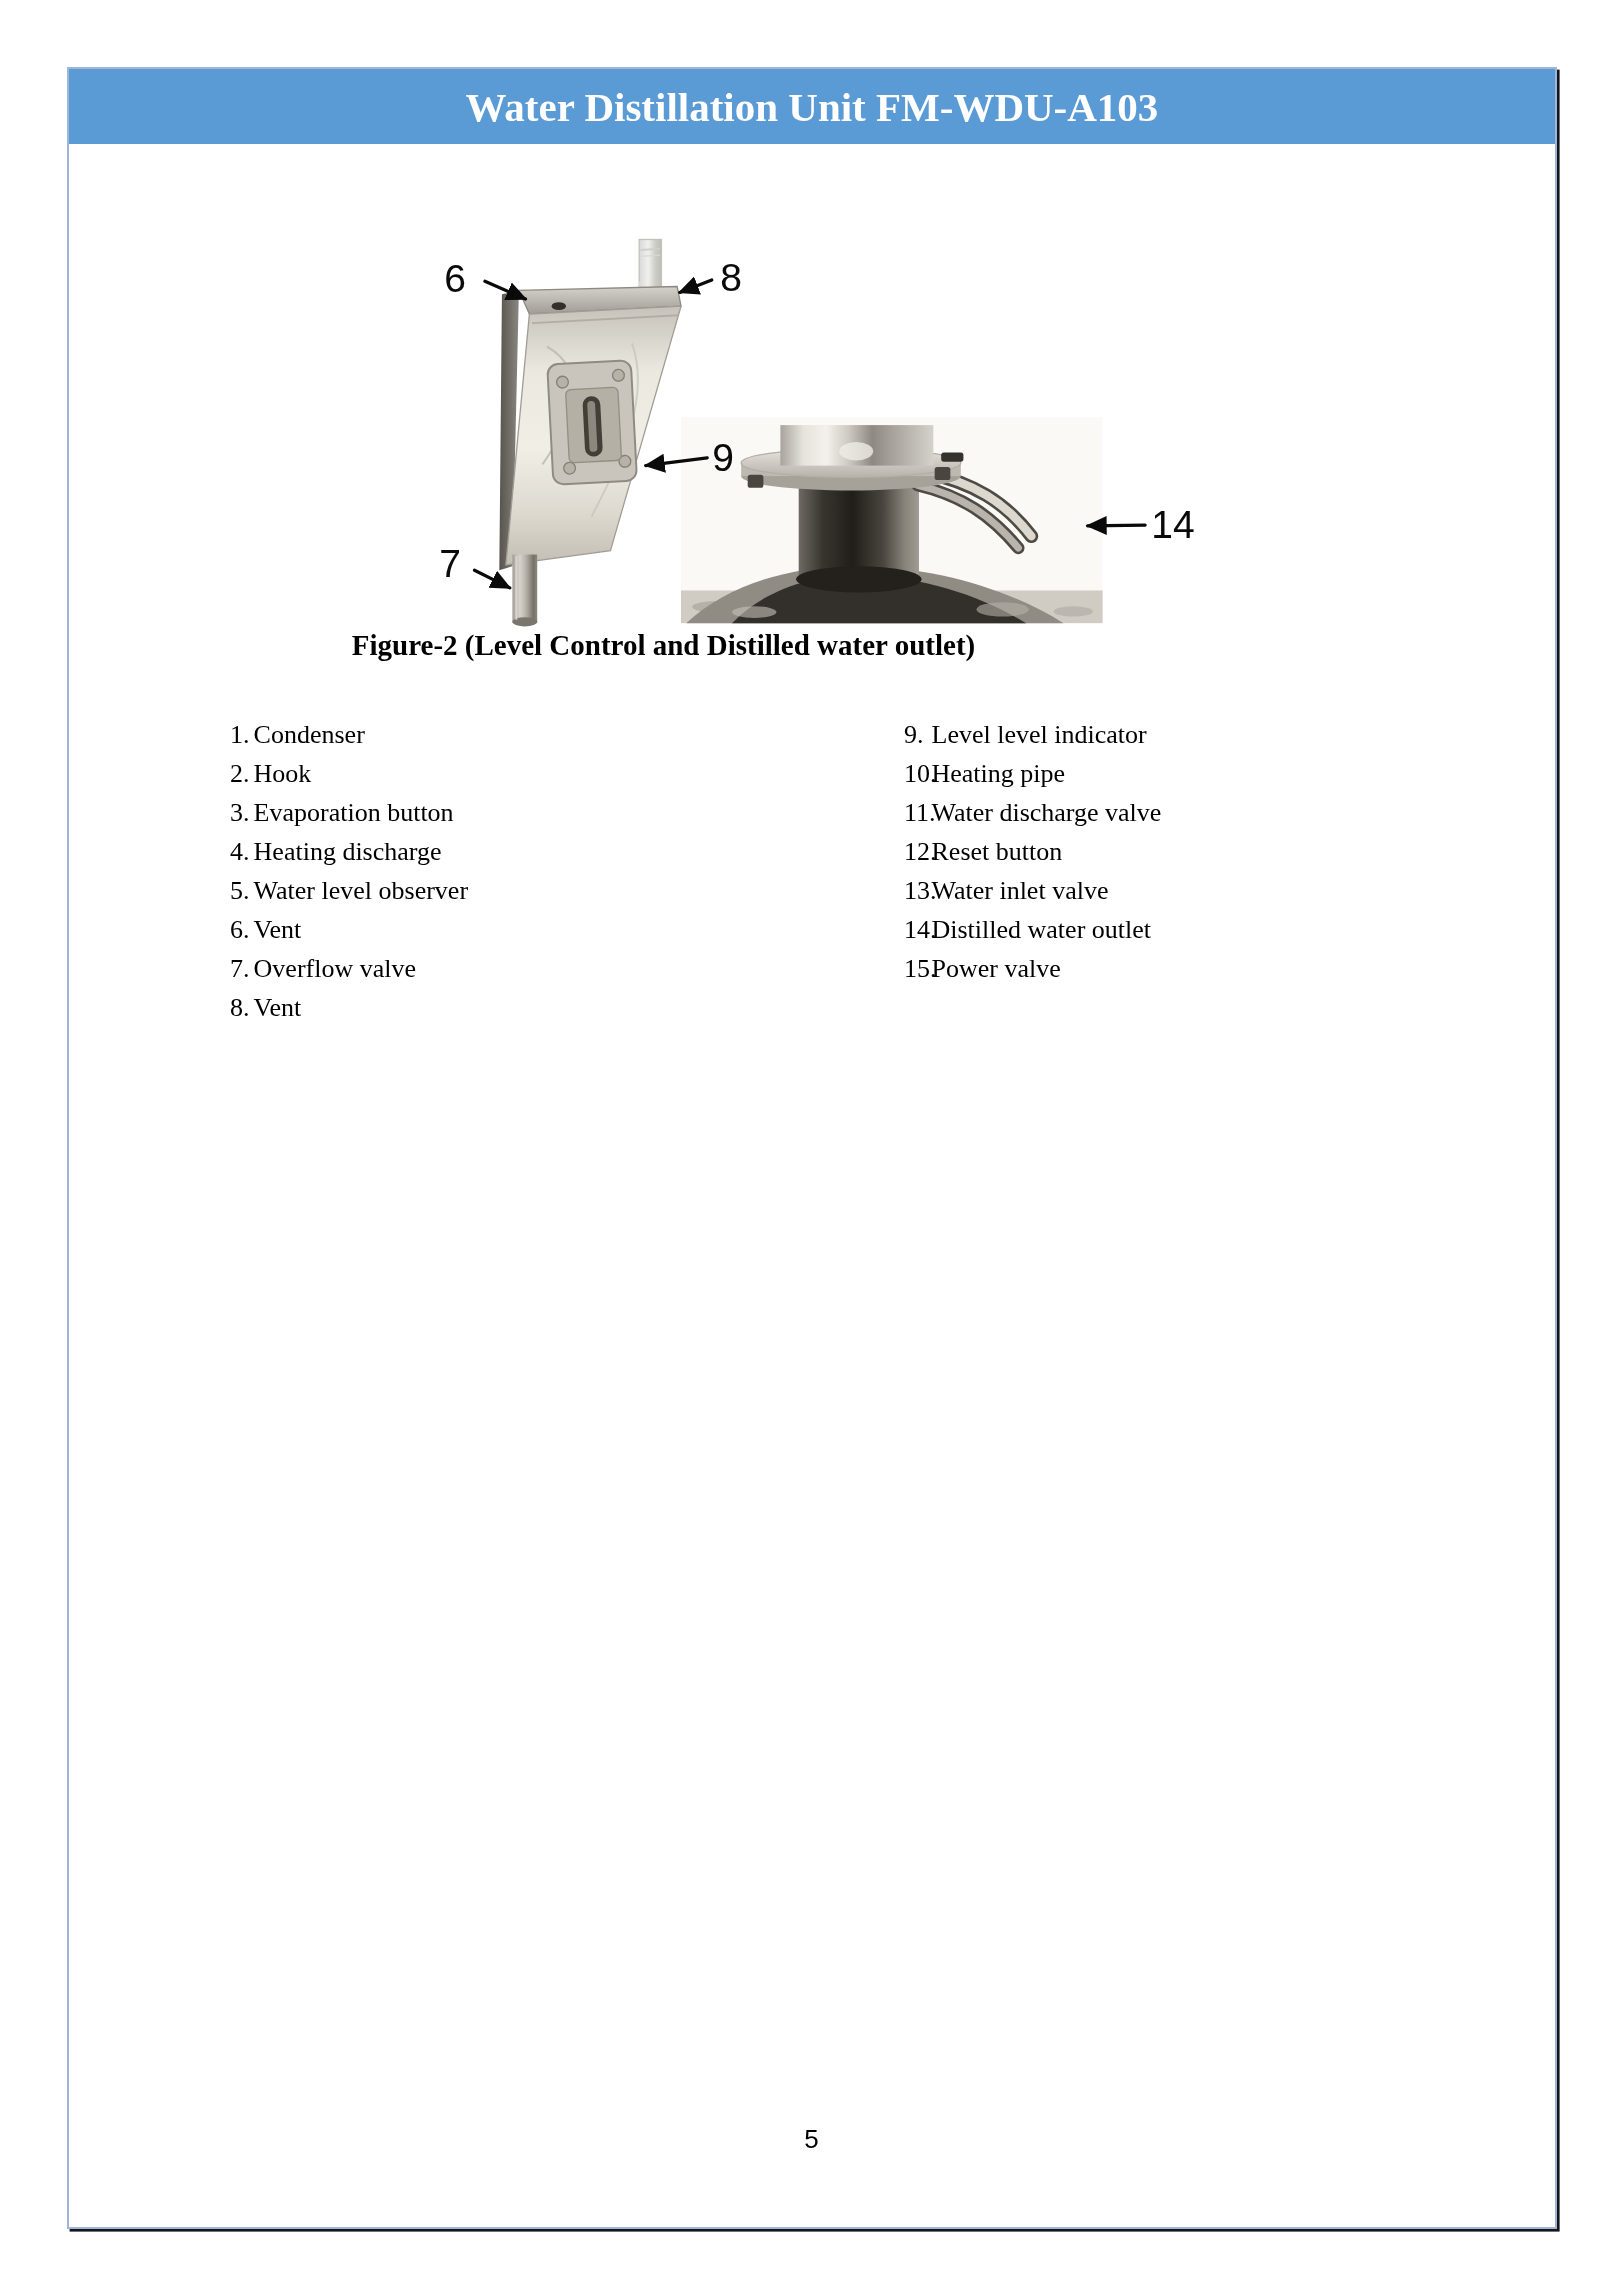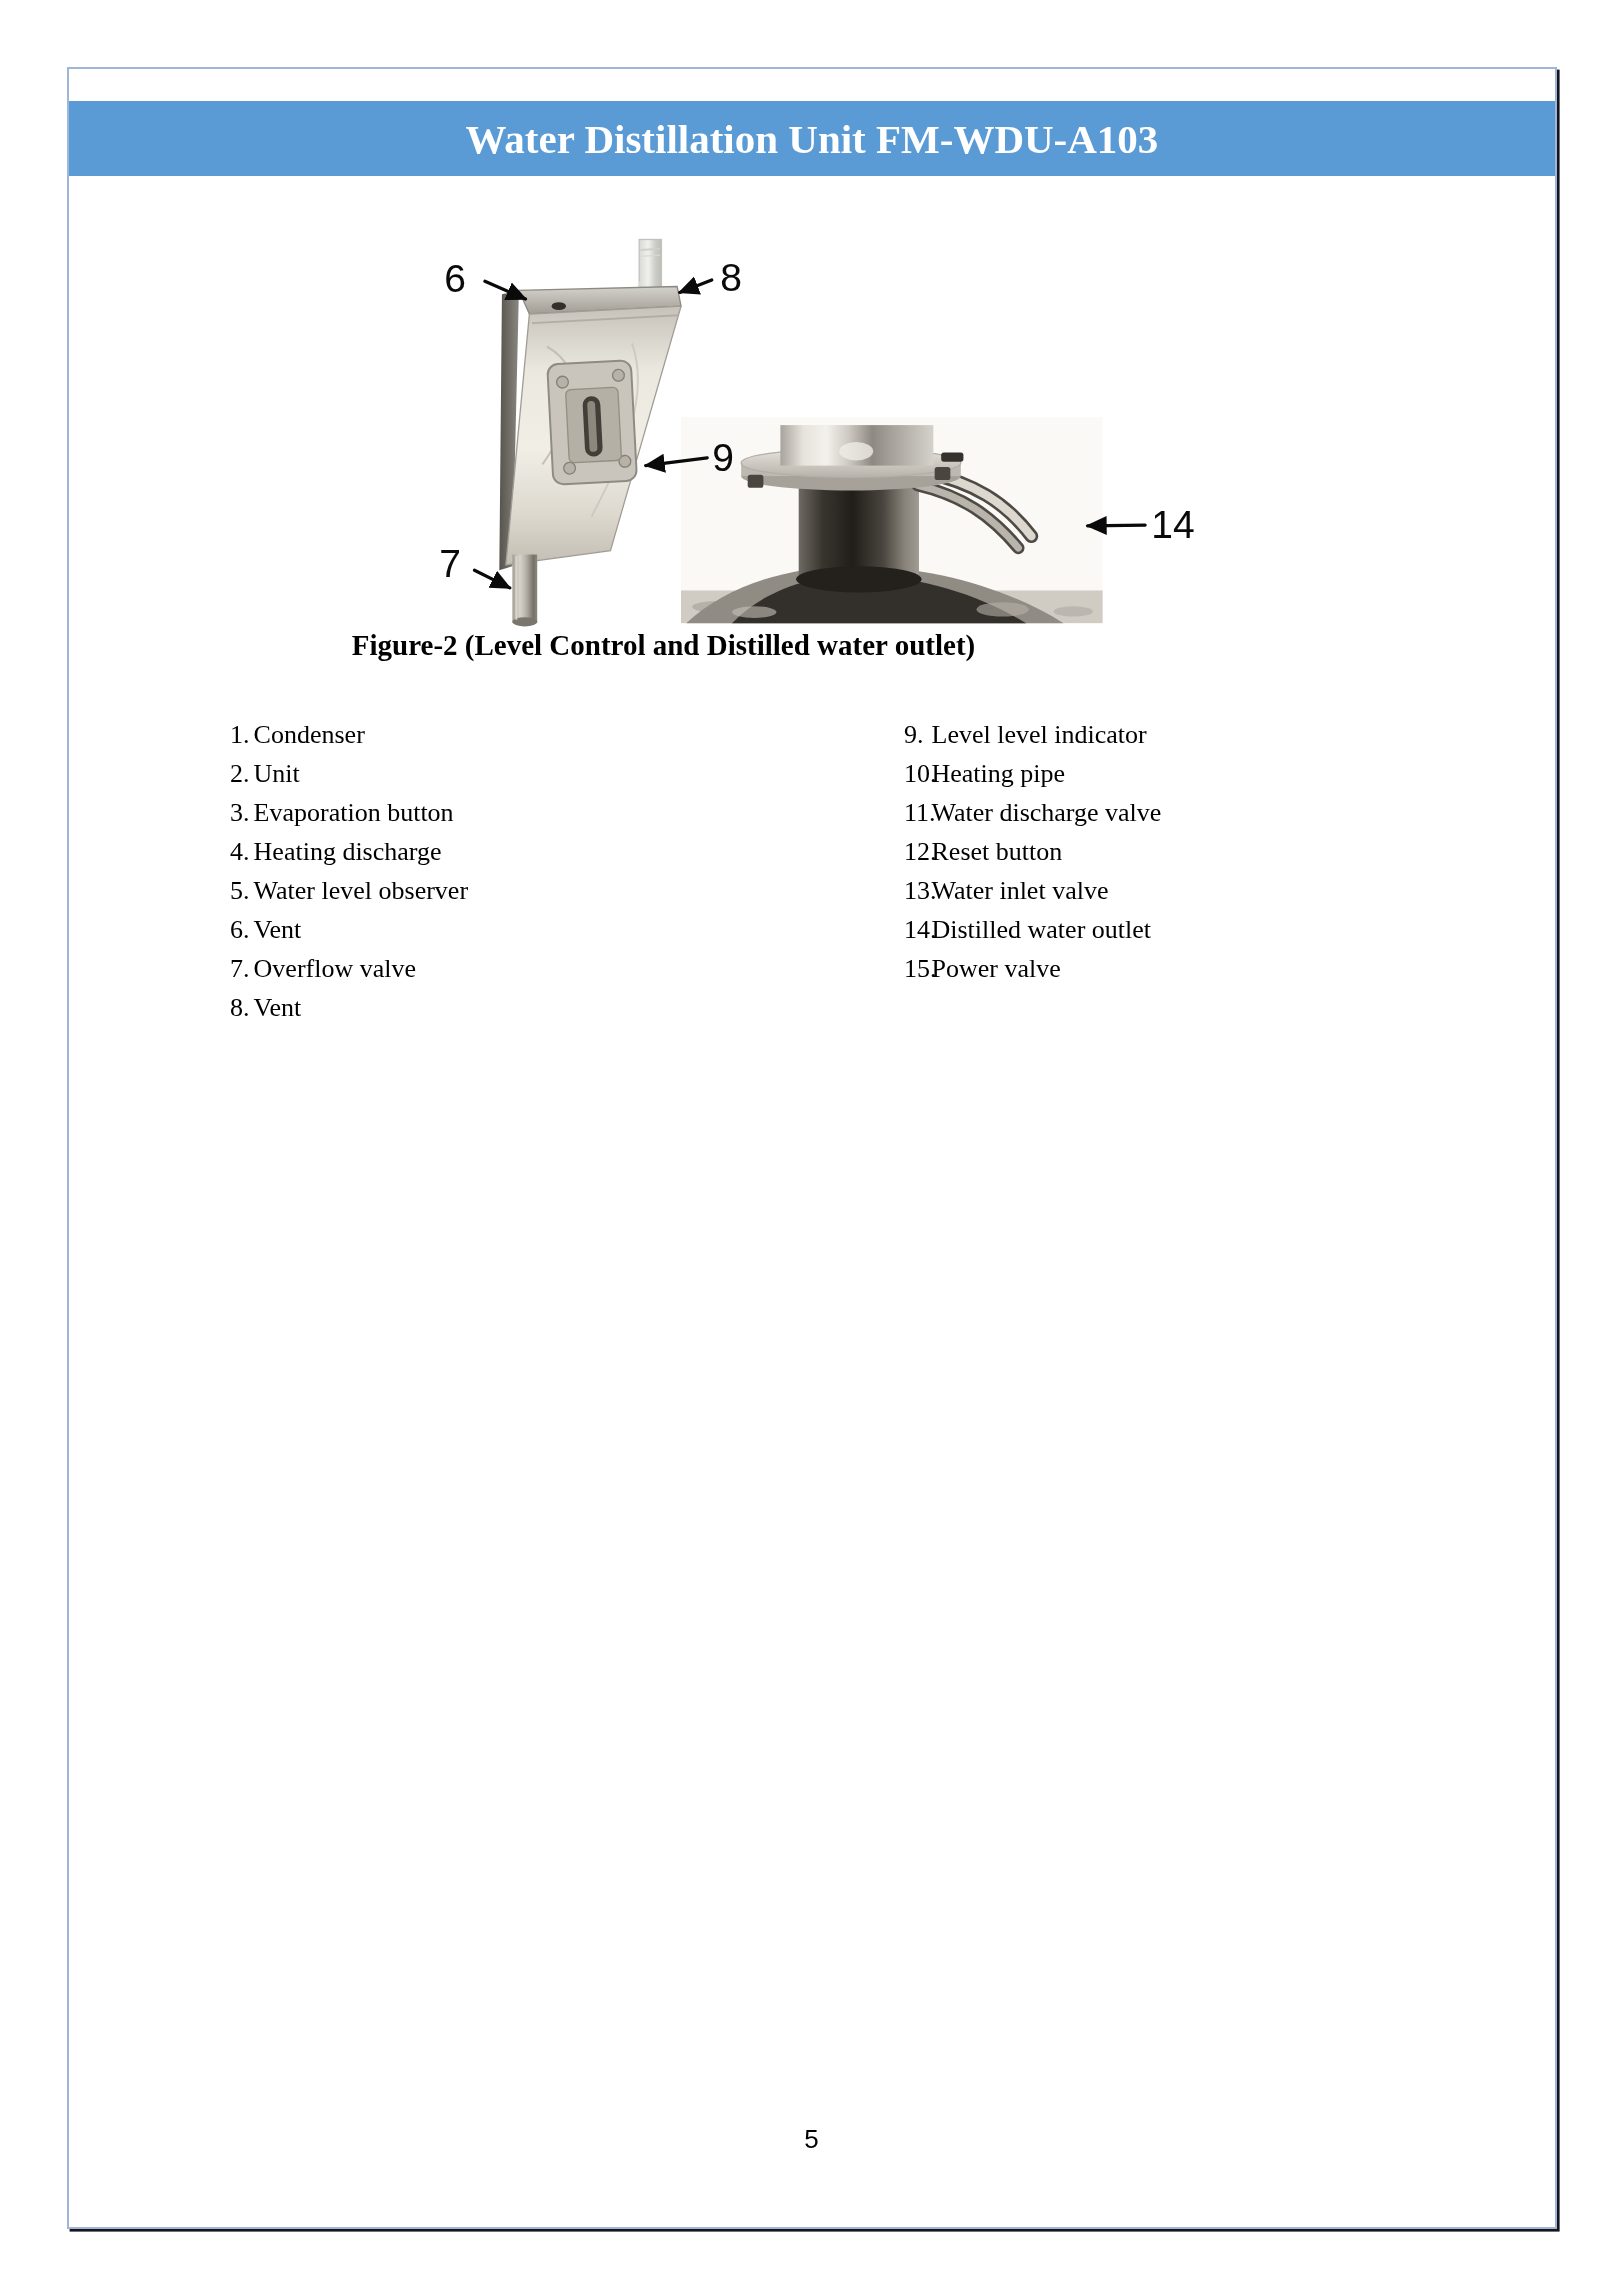--- a/index.html
+++ b/index.html
@@ -6,21 +6,21 @@
   .page{
     position:relative;width:1623px;height:2295px;background:#ffffff;
     font-family:"Liberation Serif",serif;overflow:hidden;
   }
   .border-box{
     position:absolute;left:67px;top:67px;width:1486px;height:2158px;
     border:2px solid #9fb6d8;box-shadow:2.6px 2.6px 0 0 #15151e;
   }
   .banner{
     position:absolute;left:69px;top:69px;width:1486px;height:75px;
-    background:#5b9bd5;display:flex;align-items:center;justify-content:center;margin-top:32px;
+    background:#5b9bd5;display:flex;align-items:center;justify-content:center;
   }
   .banner-title{
     font-family:"Liberation Serif",serif;font-weight:bold;font-size:41px;color:#ffffff;
   }
   .figure-svg{position:absolute;left:406px;top:229px;width:805px;height:402px;}
   .callout{
     position:absolute;transform:translate(-50%,-50%);
     font-family:"Liberation Sans",sans-serif;font-size:39px;color:#0a0a0a;line-height:1;
   }
   .fig-caption{
@@ -193,21 +193,21 @@
 
   <div class="fig-caption">Figure-2 (Level Control and Distilled water outlet)</div>
 
   <div class="parts-col parts-col-left">
     <div class="parts-row">
         <span class="parts-num">1.</span>
         <span>Condenser</span>
       </div>
     <div class="parts-row">
         <span class="parts-num">2.</span>
-        <span>Unit</span>
+        <span>Hook</span>
       </div>
     <div class="parts-row">
         <span class="parts-num">3.</span>
         <span>Evaporation button</span>
       </div>
     <div class="parts-row">
         <span class="parts-num">4.</span>
         <span>Heating discharge</span>
       </div>
     <div class="parts-row">

